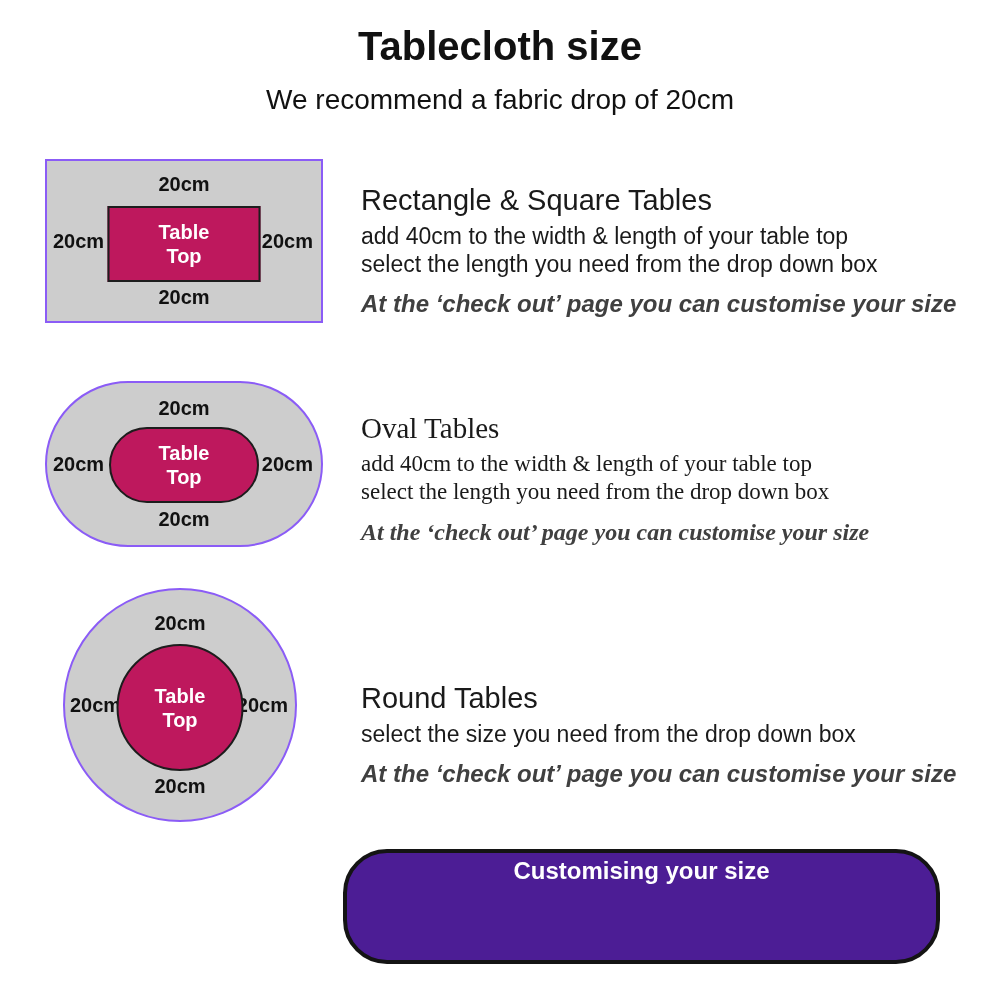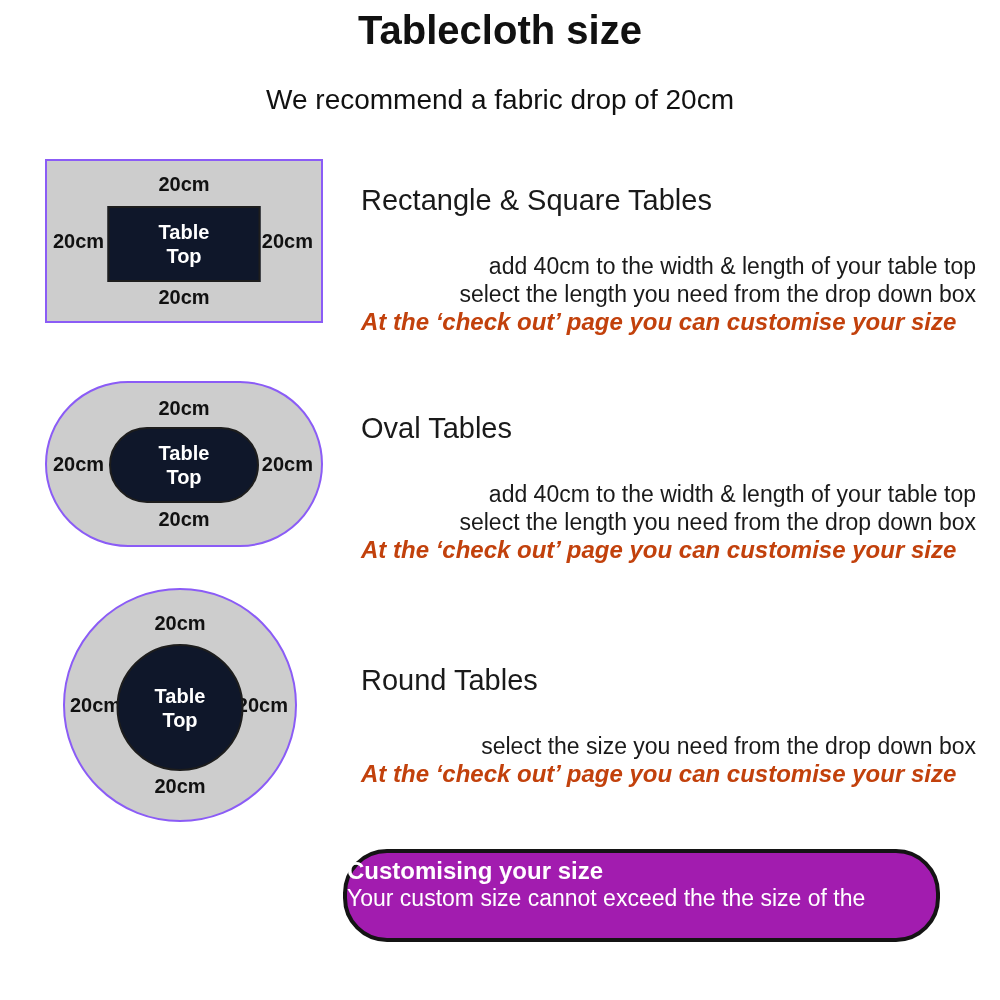--- a/index.html
+++ b/index.html
@@ -9,21 +9,21 @@
     height: 1000px;
     background: #ffffff;
     font-family: "Liberation Sans", sans-serif;
     color: #1a1a1a;
     overflow: hidden;
   }
 
   
   .page-title {
     position: absolute;
-    top: 8px; left: 0;
+    top: 24px; left: 0;
     width: 100%;
     text-align: center;
     font-size: 40px;
     line-height: 44px;
     font-weight: 700;
     color: #111111;
   }
   .page-subtitle {
     position: absolute;
     top: 84px; left: 0;
@@ -42,21 +42,21 @@
     border: 2px solid #8b5cf6;
     box-sizing: border-box;
   }
   .diag-rect   { left: 45px; top: 159px; width: 278px; height: 164px; }
   .diag-oval   { left: 45px; top: 381px; width: 278px; height: 166px; border-radius: 83px; }
   .diag-circle { left: 63px; top: 588px; width: 234px; height: 234px; border-radius: 50%; }
 
   .tabletop {
     position: absolute;
     left: 50%;
-    background: #0f172a;
+    background: #be185d;
     border: 2px solid #1d1d1d;
     box-sizing: border-box;
     display: flex;
     flex-direction: column;
     align-items: center;
     justify-content: center;
     color: #ffffff;
     font-weight: 700;
     font-size: 20px;
     line-height: 24px;
@@ -81,56 +81,55 @@
   .diag-oval .dl-top      { top: 14px; }
   .diag-oval .dl-bottom   { bottom: 14px; }
   .diag-circle .dl-top    { top: 22px; }
   .diag-circle .dl-bottom { bottom: 22px; }
   .diag-circle .dl-left   { left: 5px; }
   .diag-circle .dl-right  { right: 7px; }
 
   
   .textblock { position: absolute; left: 361px; width: 615px; }
   .tb-a { top: 166px; }
-  .tb-b { top: 394px; }
-  .tb-c { top: 646px; }
+  .tb-b { top: 394px; font-family: Liberation Serif, serif; }
+  .tb-c { top: 664px; }
   .tb-heading {
     font-size: 29px;
     line-height: 32px;
     font-weight: 400;
     color: #1a1a1a;
     margin-top: 18px;
   }
   .tb-body {
-    margin-top: 36px;
+    margin-top: 6px;
     font-size: 23px;
     line-height: 28px;
     color: #1a1a1a;
-    text-align: right;
   }
   .tb-note {
-    margin-top: 0;
+    margin-top: 12px;
     font-size: 24px;
     line-height: 28px;
     font-weight: 700;
     font-style: italic;
-    color: #c2410c;
+    color: #404040;
   }
 
   
   .footer-box {
     position: absolute;
     left: 343px; top: 849px;
-    width: 597px; height: 93px;
-    background: #a21caf;
+    width: 597px; height: 115px;
+    background: #4c1d95;
     border: 4px solid #141414;
     border-radius: 44px;
     box-sizing: border-box;
     color: #ffffff;
-    text-align: left;
+    text-align: center;
     padding-top: 4px;
   }
   .footer-title { font-size: 24px; line-height: 28px; font-weight: 700; }
   .footer-line  { font-size: 23px; line-height: 27px; font-weight: 400; }
 </style>
 </head>
 <body>
 
 <div class="page">
 
@@ -191,16 +190,15 @@
   <div class="textblock tb-c">
     <div class="tb-heading">Round Tables</div>
     <div class="tb-body">
       <div>select the size you need from the drop down box</div>
     </div>
     <div class="tb-note">At the ‘check out’ page you can customise your size</div>
   </div>
 
   <div class="footer-box">
     <div class="footer-title">Customising your size</div>
-    <div class="footer-line">Your custom size cannot exceed the the size of the</div>
   </div>
 
 </div>
 
 </body></html>

